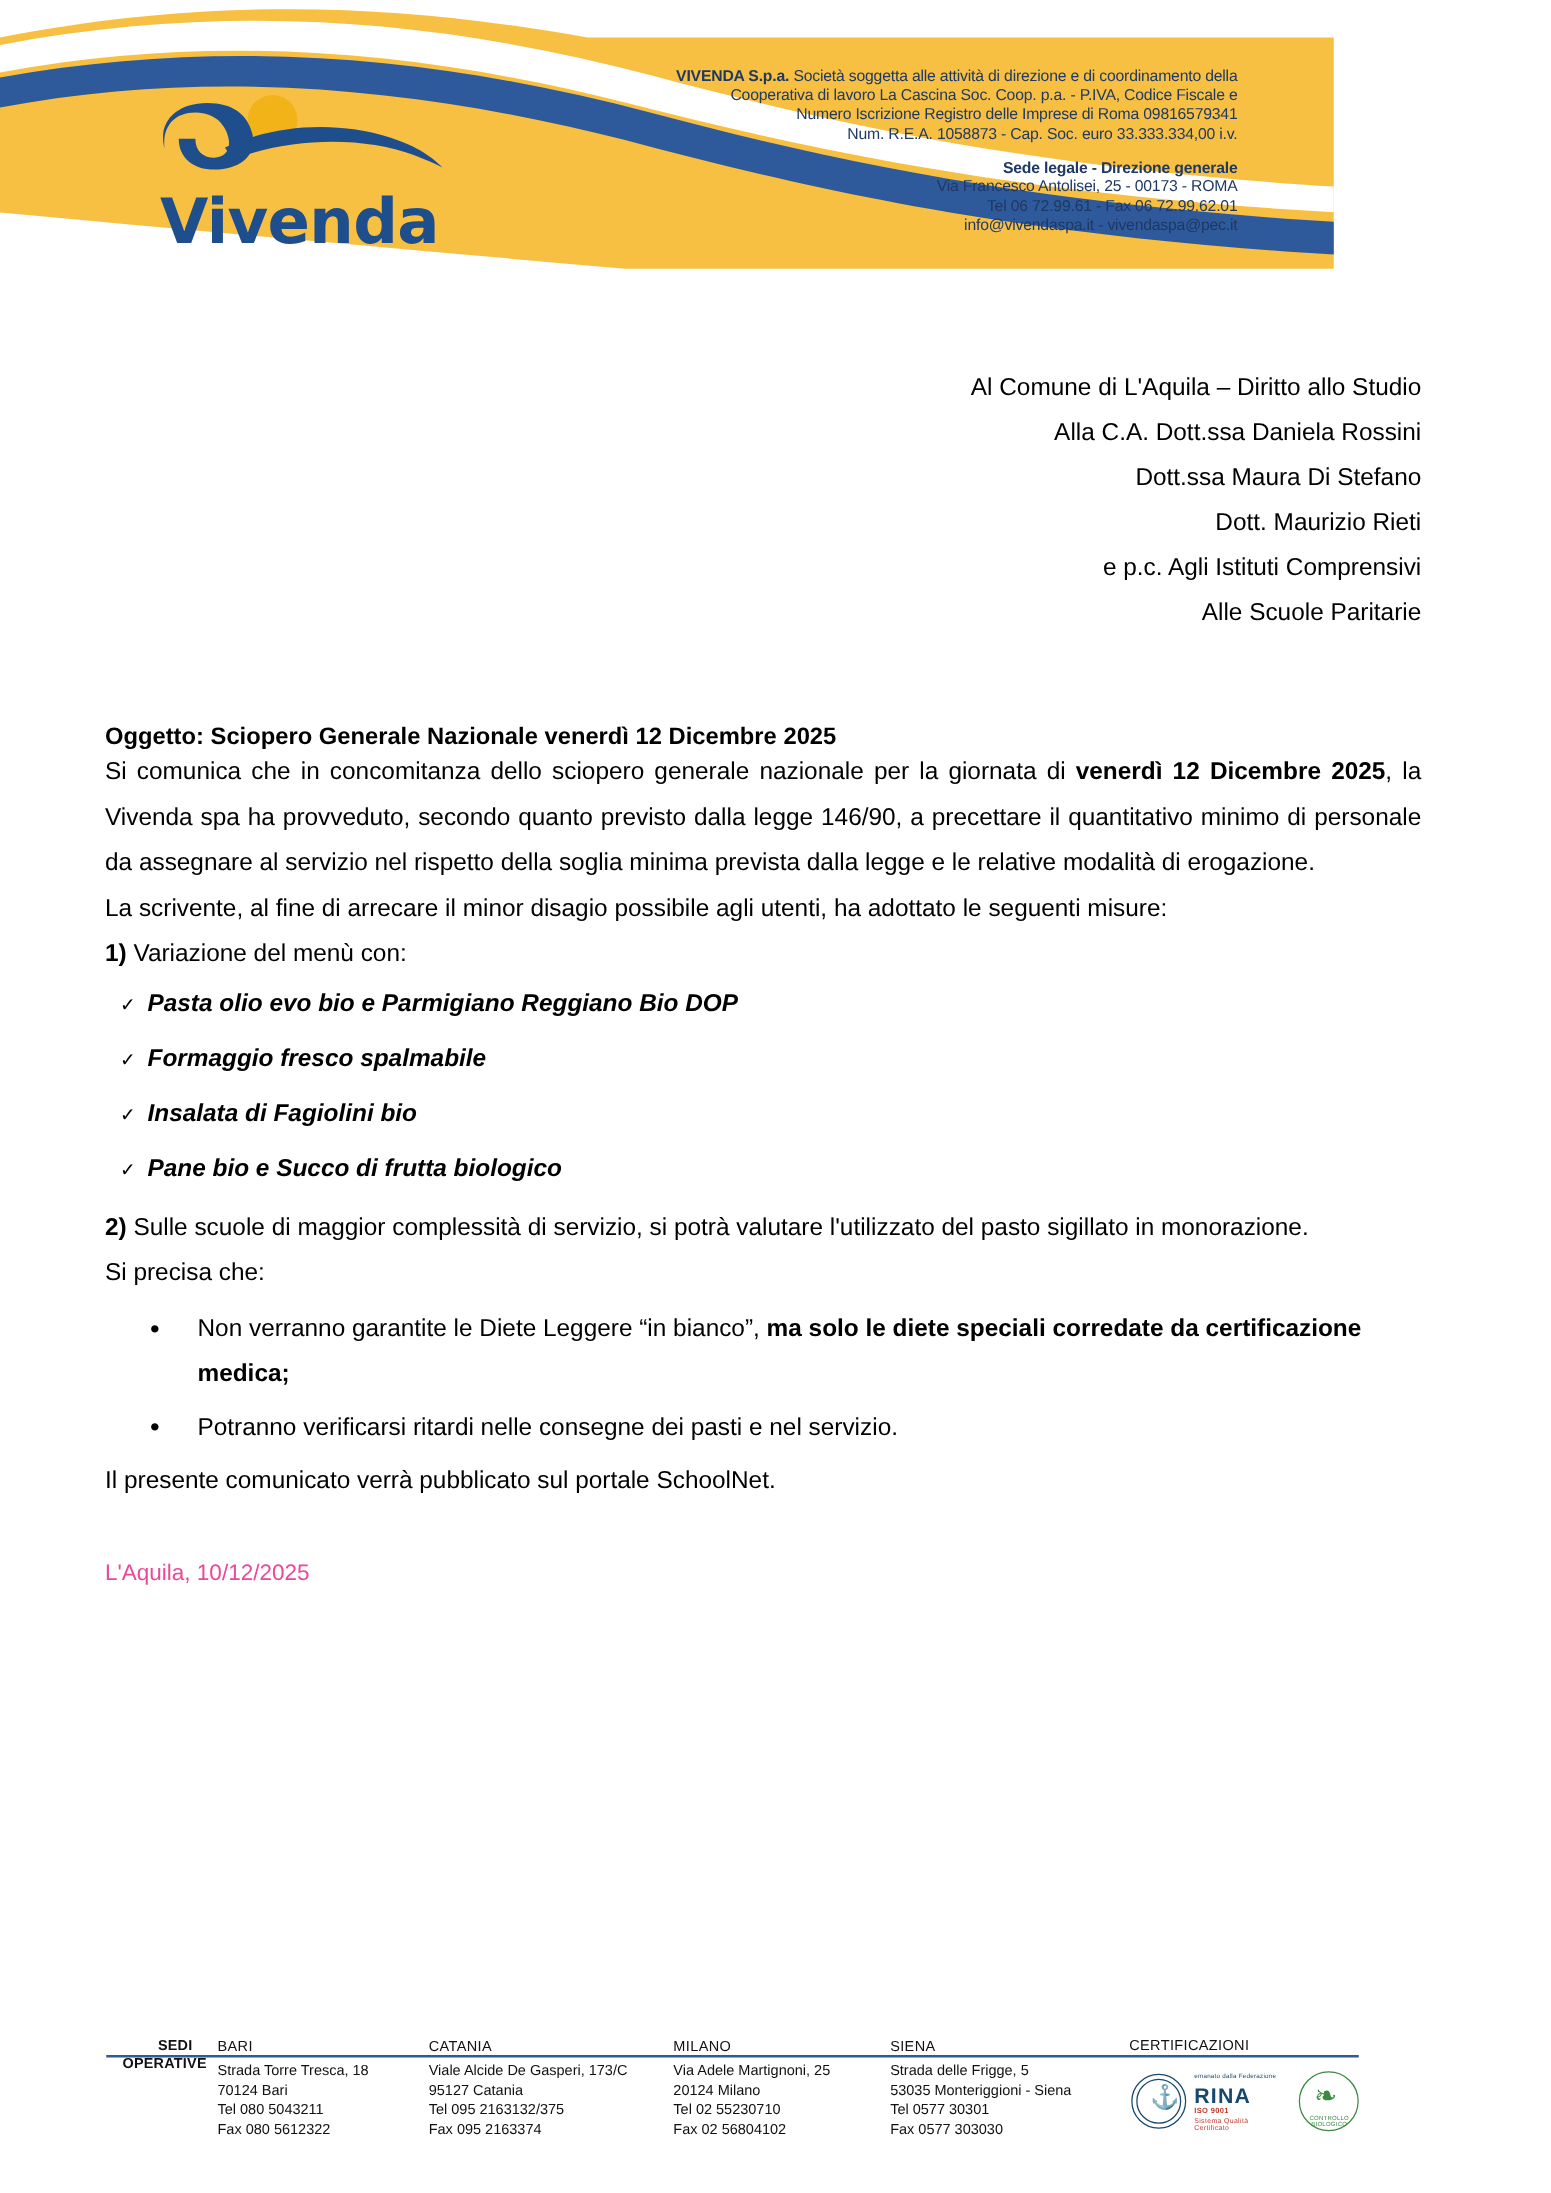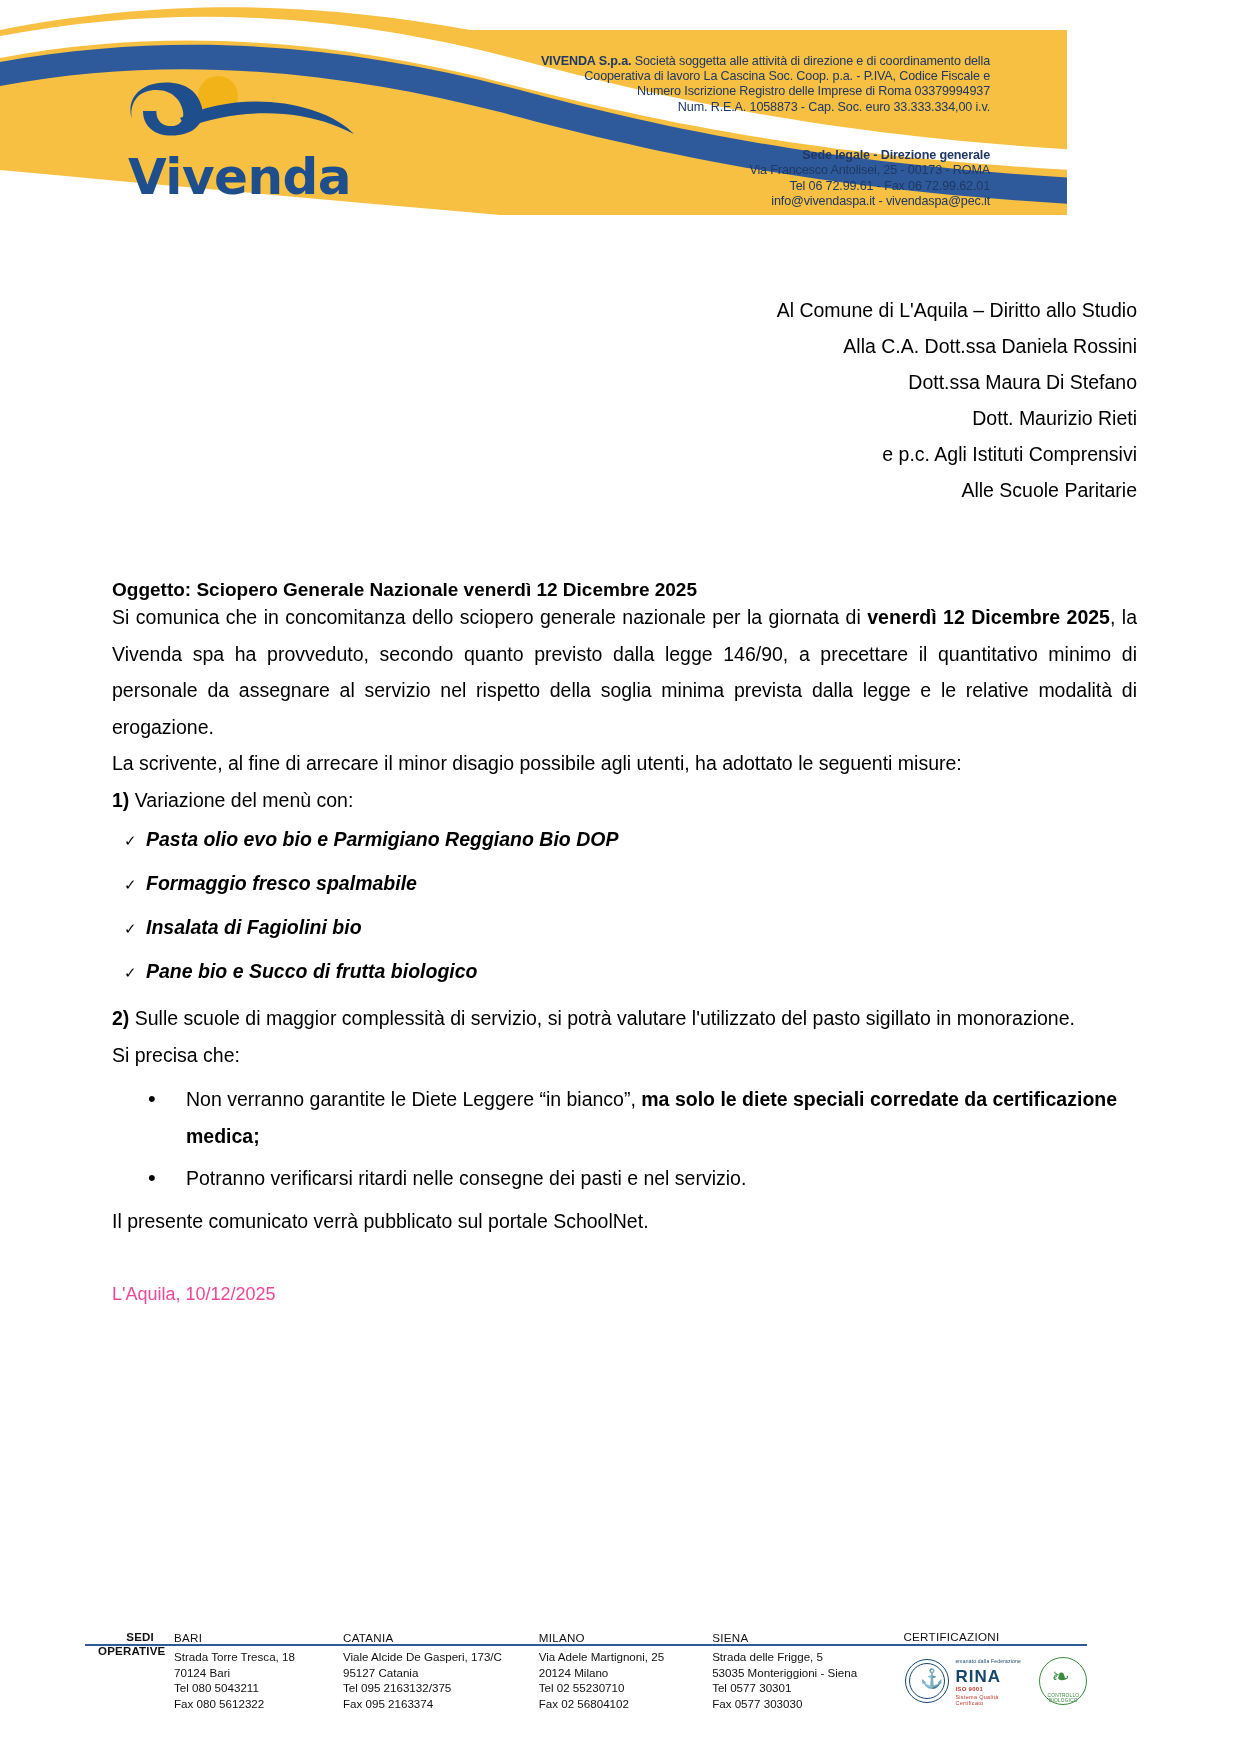--- a/index.html
+++ b/index.html
@@ -37,21 +37,21 @@
     font-family: "Liberation Sans", sans-serif;
     font-size: 12.6px;
     line-height: 15.2px;
     color: #1F3864;
     letter-spacing: -0.15px;
   }
   .header-info b { font-weight: bold; }
 
   .header-sede {
     position: absolute;
-    top: 148px;
+    top: 127px;
     left: 530px;
     width: 460px;
     text-align: right;
     font-size: 12.6px;
     line-height: 15.4px;
     color: #1F3864;
     letter-spacing: -0.15px;
   }
   .header-sede .bold { font-weight: bold; }
 
@@ -117,21 +117,21 @@
     letter-spacing: -0.5px;
   }
 
   
   .page {
     position: absolute;
     left: 0; top: 232px;
     width: 1241px;
   }
   .content {
-    padding: 0 104px 0 112px;
+    padding: 0 104px 0 84px;
     font-size: 19.5px;
     line-height: 1.0;
     color: #000;
   }
 
   .addr-block {
     margin-top: 60px;
     text-align: right;
     font-size: 19.5px;
     line-height: 36px;
@@ -378,21 +378,21 @@
 
     <path d="M0,62 C190,28 360,48 520,90 C700,138 900,178 1241,184
              L1241,210 C880,204 680,160 500,112 C350,74 180,52 0,86 Z" fill="#2E5A9C"></path>
 
     <rect x="1085" y="208" width="156" height="22" fill="#2E5A9C"></rect>
   </svg>
 
   <div class="header-info">
     <div><b>VIVENDA S.p.a.</b><span> Società soggetta alle attività di direzione e di coordinamento della</span></div>
     <div>Cooperativa di lavoro La Cascina Soc. Coop. p.a. - P.IVA, Codice Fiscale e</div>
-    <div>Numero Iscrizione Registro delle Imprese di Roma 03379994937</div>
+    <div>Numero Iscrizione Registro delle Imprese di Roma 09816579341</div>
     <div>Num. R.E.A. 1058873 - Cap. Soc. euro 33.333.334,00 i.v.</div>
   </div>
 
   <div class="header-sede">
     <div class="bold">Sede legale - Direzione generale</div>
     <div>Via Francesco Antolisei, 25 - 00173 - ROMA</div>
     <div>Tel 06 72.99.61 - Fax 06 72.99.62.01</div>
     <div>info@vivendaspa.it - vivendaspa@pec.it</div>
   </div>
 

